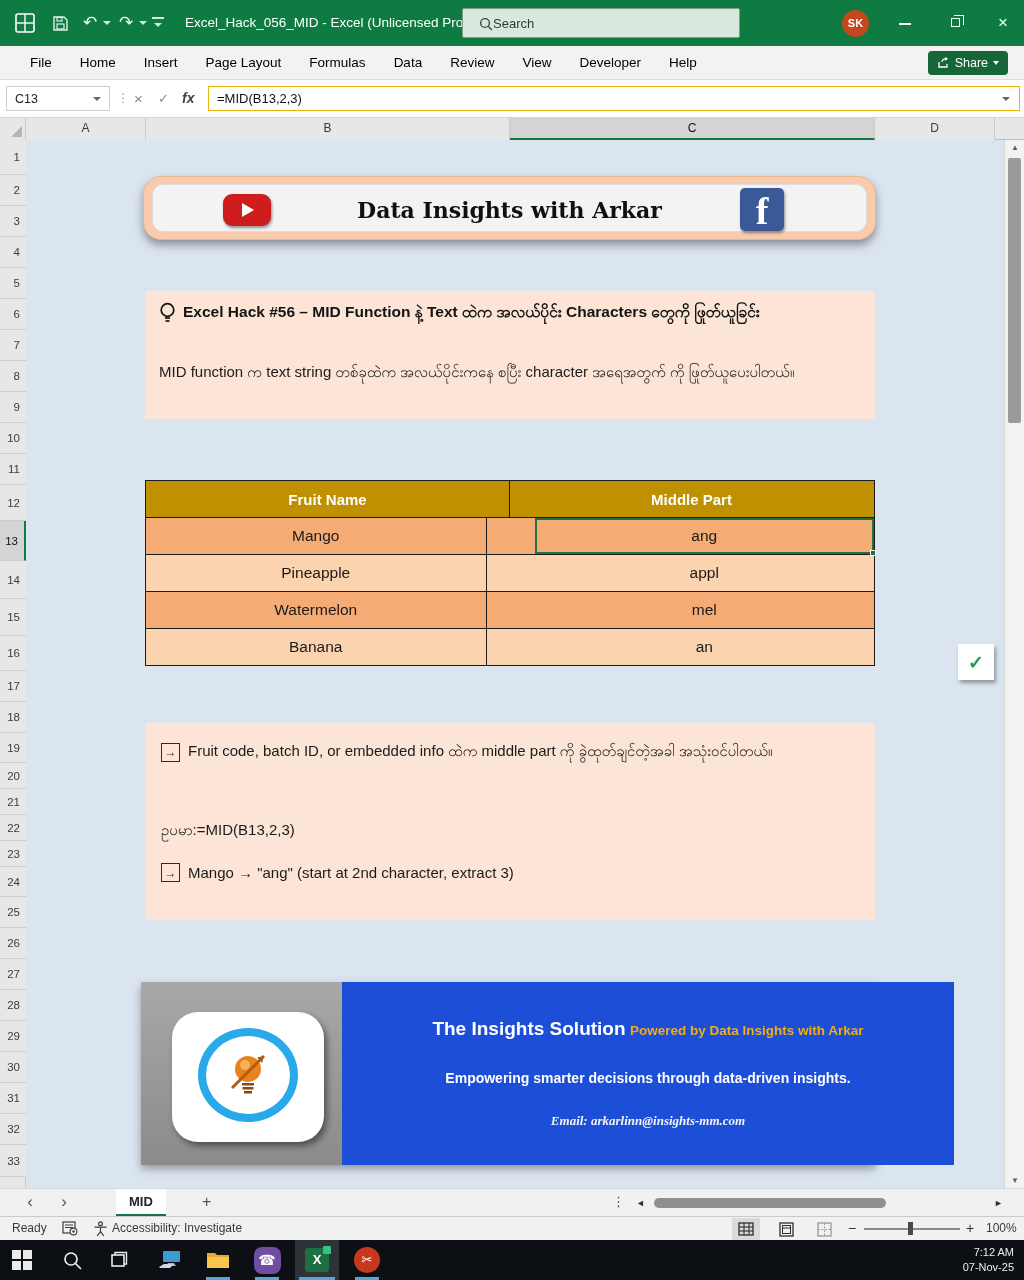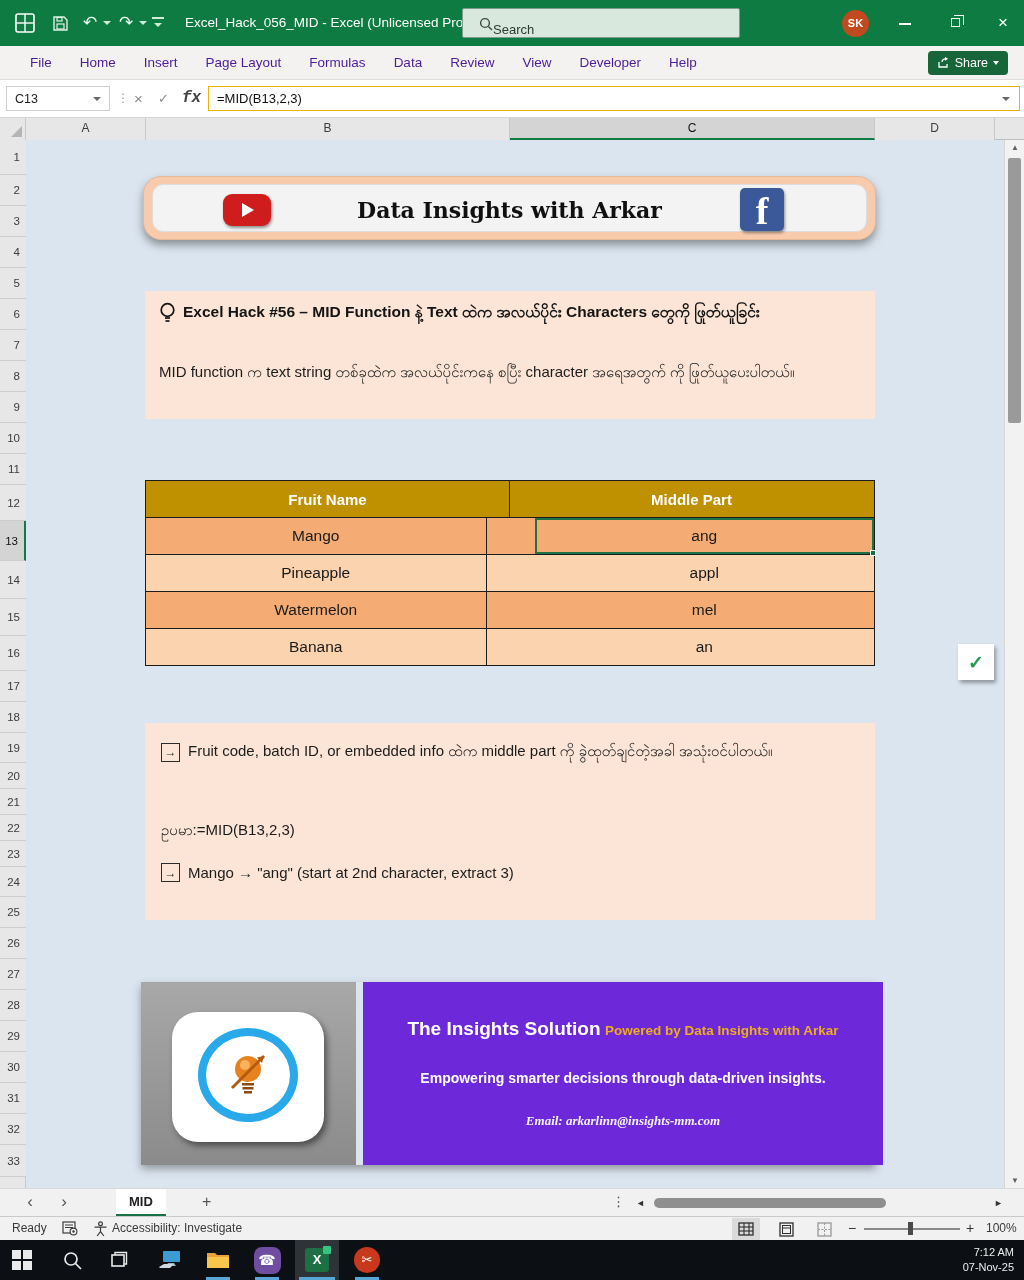--- a/index.html
+++ b/index.html
@@ -7,43 +7,43 @@
   #app { position:relative; width:1024px; height:1280px; overflow:hidden; background:#dbe5f0; }
 
   
   .titlebar { position:absolute; left:0; top:0; width:1024px; height:46px; background:#0e7b42; }
   .app-icon { position:absolute; left:14px; top:12px; width:22px; height:22px; }
   .qat-btn { position:absolute; top:0; height:46px; line-height:46px; color:#eafbee; font-size:17px; text-align:center; }
   .qat-caret { position:absolute; top:21px; width:0; height:0; border-left:4px solid transparent; border-right:4px solid transparent; border-top:4px solid #d2ecd9; }
   .qat-custom { position:absolute; left:152px; top:17px; width:12px; border-top:2px solid #d2ecd9; }
   .qat-custom:after { content:""; position:absolute; left:2px; top:4px; border-left:4px solid transparent; border-right:4px solid transparent; border-top:4px solid #d2ecd9; }
   .doc-title { position:absolute; left:185px; top:0; height:46px; line-height:46px; color:#ffffff; font-size:13.5px; white-space:nowrap; }
-  .search-box { position:absolute; left:462px; top:8px; width:278px; height:30px; background:#d8e8dd; border:1px solid #7e9c8b; border-radius:2px; display:flex; align-items:flex-end; padding-left:22px; }
+  .search-box { position:absolute; left:462px; top:8px; width:278px; height:30px; background:#d8e8dd; border:1px solid #7e9c8b; border-radius:2px; display:flex; align-items:center; padding-left:22px; }
   .search-box span { color:#2e3a32; font-size:13px; margin-left:8px; }
   .avatar { position:absolute; left:842px; top:10px; width:27px; height:27px; border-radius:50%; background:#c0491f; color:#fff; font-size:11px; font-weight:bold; text-align:center; line-height:27px; }
   .win-btn { position:absolute; top:0; width:42px; height:46px; color:#fff; text-align:center; line-height:46px; font-size:15px; }
   .min-bar { position:absolute; left:15px; top:23px; width:12px; height:1.5px; background:#fff; }
   .restore-sq { position:absolute; left:17px; top:18px; width:9px; height:9px; border:1.2px solid #fff; background:#0e7b42; }
   .restore-sq:before { content:""; position:absolute; left:2px; top:-4px; width:9px; height:9px; border:1.2px solid #fff; border-bottom:none; border-left:none; }
 
   
   .ribbon { position:absolute; left:0; top:46px; width:1024px; height:34px; background:#f3f2f1; border-bottom:1px solid #e0dedd; }
   #ribbon-tabs { position:absolute; left:16px; top:0; height:34px; display:flex; }
-  .rtab { padding:0 14px; line-height:33px; font-size:13.5px; color:#4c1d95; }
+  .rtab { padding:0 14px; line-height:33px; font-size:13.5px; color:#000000; }
   .share-btn { position:absolute; right:16px; top:5px; height:24px; background:#17663a; border-radius:4px; color:#fff; font-size:12.5px; display:flex; align-items:center; padding:0 9px; gap:5px; }
   .share-caret { width:0; height:0; border-left:3.5px solid transparent; border-right:3.5px solid transparent; border-top:4px solid #fff; }
 
   
   .fbar { position:absolute; left:0; top:80px; width:1024px; height:38px; background:#ffffff; border-bottom:1px solid #d5d5d5; }
   .name-box { position:absolute; left:6px; top:6px; width:104px; height:25px; background:#fff; border:1px solid #d0cfce; font-size:12.5px; color:#222; line-height:24px; padding-left:8px; }
   .name-caret { position:absolute; right:8px; top:10px; width:0; height:0; border-left:4px solid transparent; border-right:4px solid transparent; border-top:4px solid #666; }
   .fbar-sep { position:absolute; left:117px; top:6px; height:25px; line-height:25px; color:#9a9a9a; font-size:12px; }
   .fbar-x { position:absolute; left:134px; top:6px; line-height:25px; color:#8a8a8a; font-size:15px; }
   .fbar-check { position:absolute; left:158px; top:6px; line-height:25px; color:#8a8a8a; font-size:13px; }
-  .fbar-fx { position:absolute; left:182px; top:6px; line-height:25px; color:#444; font-size:16px; font-style:italic; font-family:Liberation Mono, monospace; font-weight:bold; }
+  .fbar-fx { position:absolute; left:182px; top:6px; line-height:25px; color:#444; font-size:14px; font-style:italic; font-family:Liberation Sans, sans-serif; font-weight:bold; }
   .formula-field { position:absolute; left:208px; top:6px; right:4px; height:25px; background:#fff; border:1px solid #eab308; font-size:13px; color:#111; line-height:24px; padding-left:8px; }
   .formula-caret { position:absolute; right:9px; top:10px; width:0; height:0; border-left:4px solid transparent; border-right:4px solid transparent; border-top:4px solid #666; }
 
   
   #col-headers { position:absolute; left:0; top:118px; width:1024px; height:22px; background:#e7e7e7; border-bottom:1px solid #bdbdbd; }
   .corner { position:absolute; left:0; top:0; width:26px; height:22px; background:#e7e7e7; border-right:1px solid #c9c9c9; }
   .corner:after { content:""; position:absolute; right:3px; bottom:3px; border-left:11px solid transparent; border-bottom:11px solid #b5b5b5; }
   .colh { position:absolute; top:0; height:22px; text-align:center; font-size:12px; color:#3c3c3c; line-height:21px; border-right:1px solid #c9c9c9; background:#e7e7e7; }
   .colh.sel { background:#d4d4d4; border-bottom:2px solid #107c41; color:#111; }
   #row-headers { position:absolute; left:0; top:140px; width:26px; height:1048px; background:#e7e7e7; border-right:1px solid #c9c9c9; }
@@ -84,21 +84,21 @@
   .handle { position:absolute; right:-2px; bottom:-2px; width:6px; height:6px; background:#1e7145; border:1px solid #fff; }
 
   .notes-block { left:145px; top:723px; width:730px; height:197px; background:#fce4d6; }
   .note-line { position:absolute; left:16px; right:12px; font-size:15px; color:#1c1c1c; display:flex; align-items:center; gap:8px; }
   .arrow-box { flex:0 0 auto; width:19px; height:19px; border:1.6px solid #2b2b2b; font-size:12px; display:flex; align-items:center; justify-content:center; color:#2b2b2b; background:#fce4d6; }
 
   .footer-banner { left:141px; top:982px; width:735px; height:183px; box-shadow:0 4px 8px rgba(60,60,60,.45); }
   .logo-panel { position:absolute; left:0; top:0; width:215px; height:183px; background:linear-gradient(#a8a8a8,#8b8b8b); }
   .logo-card { position:absolute; left:31px; top:30px; width:152px; height:130px; background:#fff; border-radius:26px; box-shadow:3px 4px 6px rgba(0,0,0,.45); }
   .logo-ring { position:absolute; left:26px; top:16px; width:100px; height:94px; border:8px solid #29a8ea; border-radius:50%; }
-  .info-panel { position:absolute; left:222px; top:0; width:520px; height:183px; background:#6d28d9; }
+  .info-panel { position:absolute; left:201px; top:0; width:612px; height:183px; background:#1d4ed8; }
   .fline1 { position:absolute; left:0; right:0; top:36px; text-align:center; white-space:nowrap; }
   .fline1 .big { color:#fff; font-weight:bold; font-size:19px; }
   .fline1 .gold { color:#eead1c; font-weight:bold; font-size:13.5px; }
   .fline2 { position:absolute; left:0; right:0; top:88px; text-align:center; color:#fff; font-weight:bold; font-size:14px; }
   .fline3 { position:absolute; left:0; right:0; top:131px; text-align:center; color:#f2f2f2; font-weight:bold; font-style:italic; font-size:13px; font-family:"Liberation Serif", serif; }
 
   .check-shape { left:958px; top:644px; width:36px; height:36px; background:#fff; box-shadow:2px 3px 4px rgba(0,0,0,.35); color:#1f9d55; font-size:19px; font-weight:bold; display:flex; align-items:center; justify-content:center; }
 
   
   .sheetbar { position:absolute; left:0; top:1188px; width:1024px; height:28px; background:#f1f1f1; border-top:1px solid #d8d8d8; }

